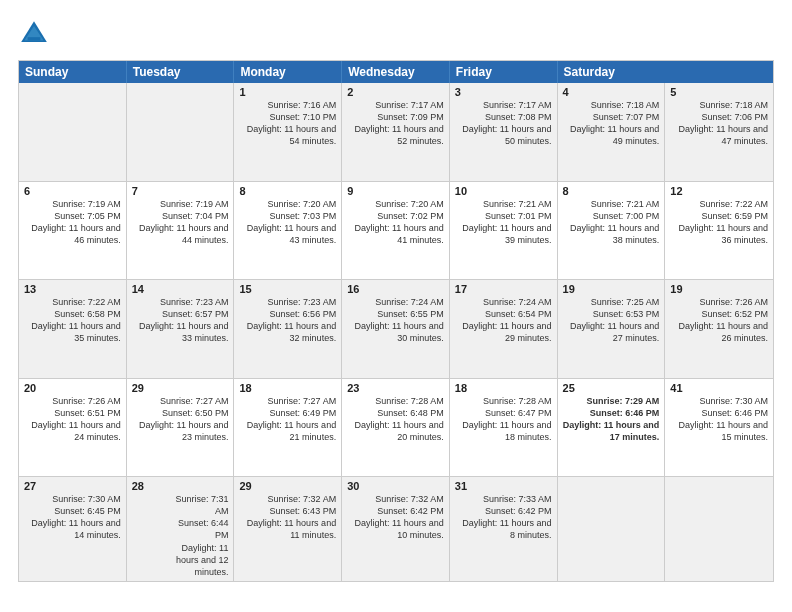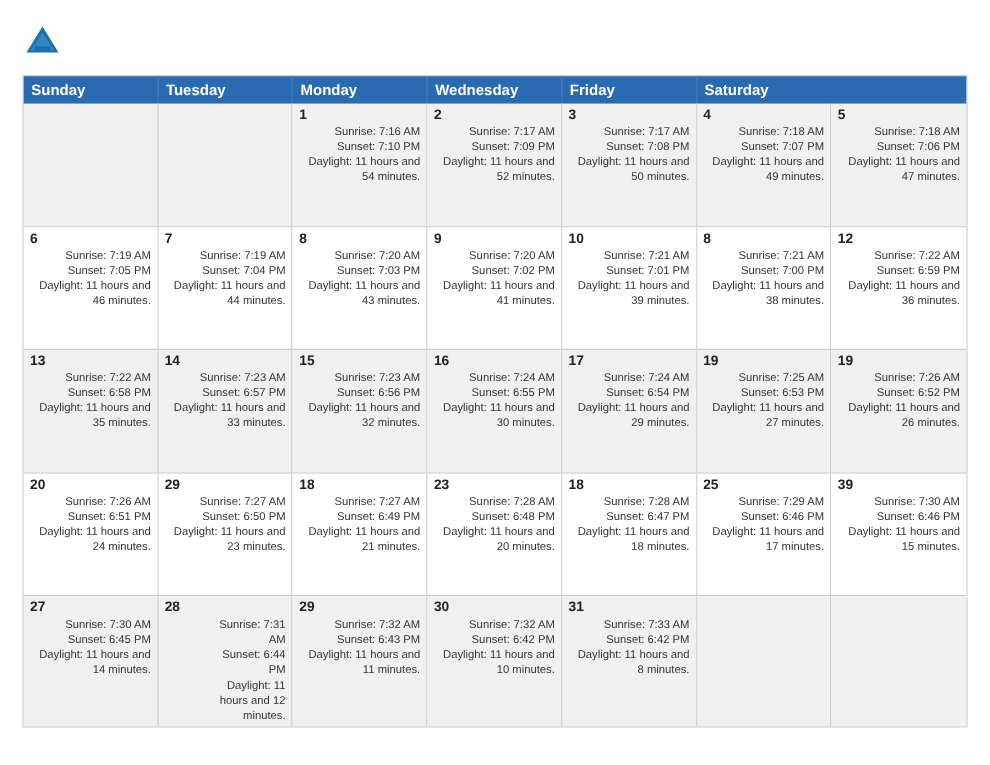--- a/index.html
+++ b/index.html
@@ -291,26 +291,26 @@
 Daylight: 11 hours and 20 minutes.</div>
           </div>
           <div class="cal-cell">
             <span class="day-num">18</span>
             <div class="cell-text" style="white-space: pre-line;">Sunrise: 7:28 AM
 Sunset: 6:47 PM
 Daylight: 11 hours and 18 minutes.</div>
           </div>
           <div class="cal-cell">
             <span class="day-num">25</span>
-            <div class="cell-text" style="white-space: pre-line;">Sunrise: 7:29 AM
+            <div class="cell-text" style="white-space: pre-line; font-weight: bold;">Sunrise: 7:29 AM
 Sunset: 6:46 PM
 Daylight: 11 hours and 17 minutes.</div>
           </div>
           <div class="cal-cell">
-            <span class="day-num">39</span>
+            <span class="day-num">41</span>
             <div class="cell-text" style="white-space: pre-line;">Sunrise: 7:30 AM
 Sunset: 6:46 PM
 Daylight: 11 hours and 15 minutes.</div>
           </div>
         </div>
         <div class="cal-row">
           <div class="cal-cell shaded">
             <span class="day-num">27</span>
             <div class="cell-text" style="white-space: pre-line;">Sunrise: 7:30 AM
 Sunset: 6:45 PM

